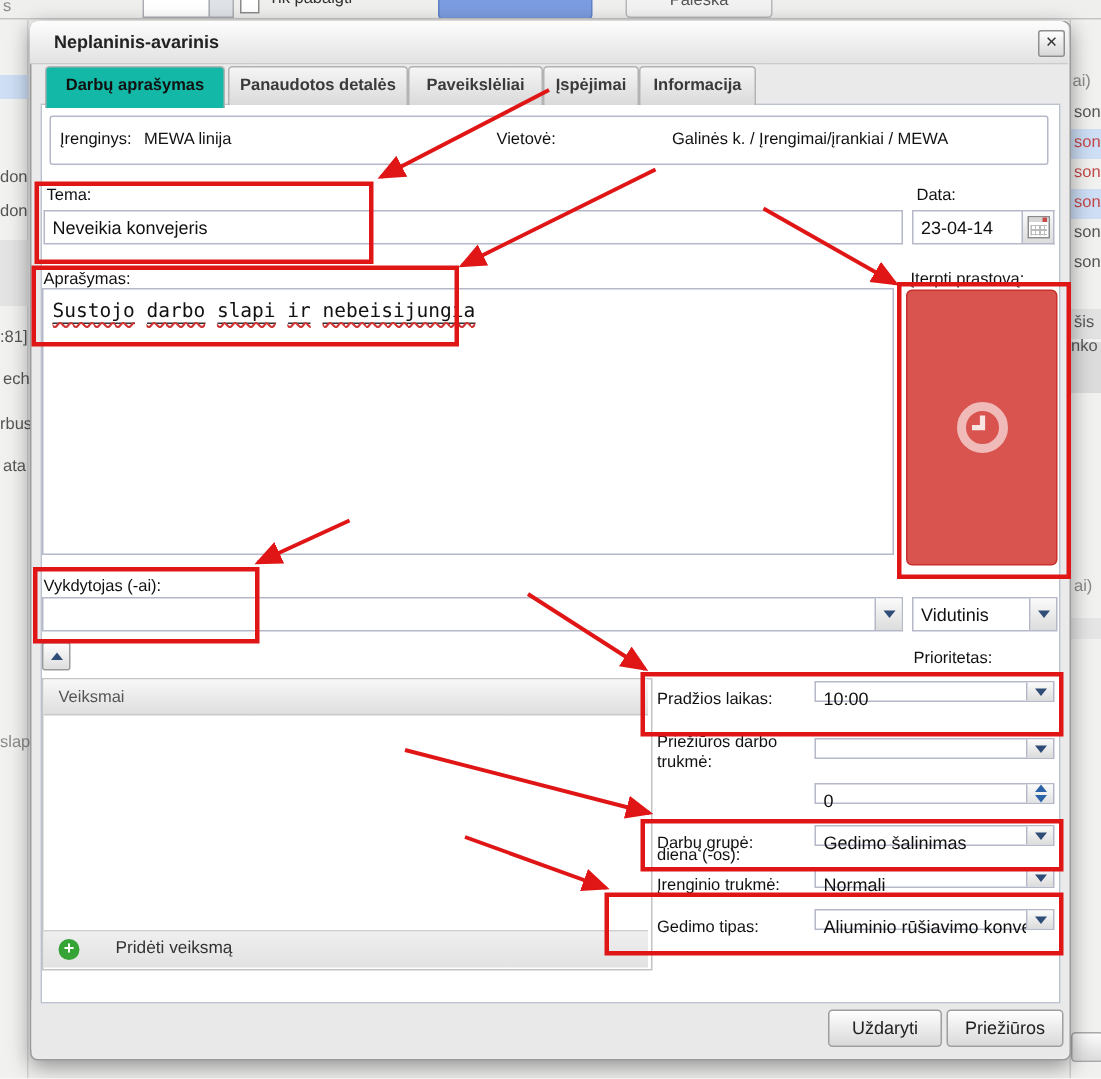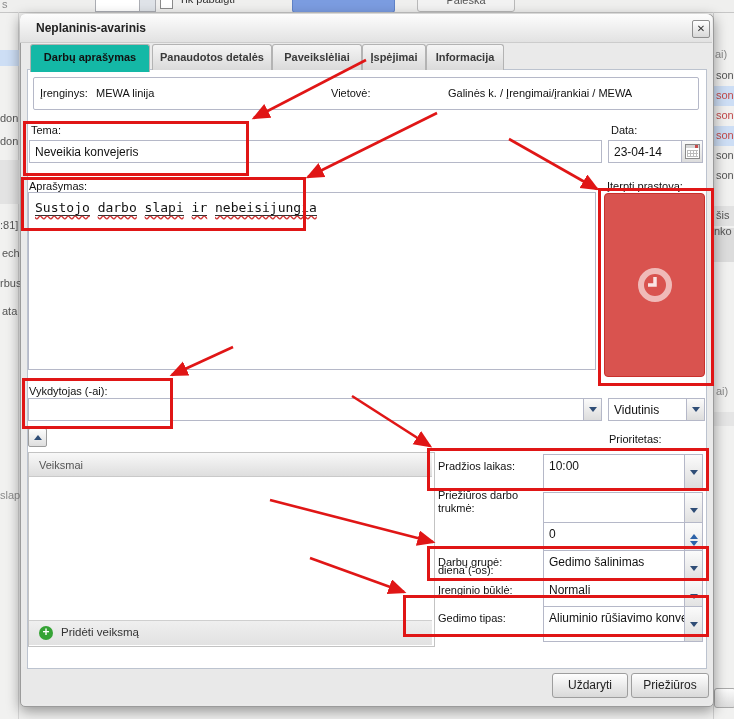--- a/index.html
+++ b/index.html
@@ -50,24 +50,24 @@
   .togglebtn{left:28px;top:428px;width:19px;height:19px;border:1px solid #9c9c9c;border-radius:2px;
              background:linear-gradient(#fdfdfd,#dedede);display:flex;align-items:center;justify-content:center;cursor:pointer;}
   
   .panel{left:28px;top:452px;width:405px;height:193px;border:1px solid #c3c3c3;background:#fff;}
   .panelhead{left:29px;top:453px;width:403px;height:24px;background:linear-gradient(#f8f8f8,#dedede);
              border-bottom:1px solid #c9c9c9;font-size:11px;color:#555;line-height:24px;padding-left:10px;box-sizing:border-box;}
   .panelfoot{left:29px;top:620px;width:403px;height:24px;background:linear-gradient(#efefef,#e2e2e2);
              border-top:1px solid #cfcfcf;cursor:pointer;}
   .plusicon{position:absolute;left:10px;top:5px;width:14px;height:14px;border-radius:50%;background:#35a335;
             color:#fff;font-size:12px;font-weight:bold;text-align:center;line-height:13px;}
-  .addlabel{position:absolute;left:32px;top:5px;font-size:11.5px;color:#333;}
+  .addlabel{position:absolute;left:48px;top:5px;font-size:11.5px;color:#333;}
   
   .rlabel{left:438px;width:100px;font-size:11px;color:#111;}
-  .rfield{left:543px;width:160px;height:36px;}
+  .rfield{left:543px;width:160px;height:14px;}
   .spinner{position:absolute;right:0;top:0;width:17px;height:100%;border-left:1px solid #b5b8c8;
            background:linear-gradient(#fbfbfb,#e3e3e3);display:flex;flex-direction:column;align-items:center;justify-content:center;gap:2px;}
   .sp-up{width:0;height:0;border-left:4px solid transparent;border-right:4px solid transparent;border-bottom:5px solid #2c62a8;}
   .sp-dn{width:0;height:0;border-left:4px solid transparent;border-right:4px solid transparent;border-top:5px solid #2c62a8;}
   
   .winfoot{left:21px;top:667px;width:690px;height:37px;background:#e9e9e9;border-radius:0 0 5px 5px;}
   .btn{height:23px;border:1px solid #9e9e9e;border-radius:3px;background:linear-gradient(#fefefe,#d9d9d9);
        font-size:12px;color:#222;text-align:center;line-height:22px;cursor:pointer;}
   
   .calbtn{left:682px;top:140px;width:21px;height:23px;border:1px solid #b5b8c8;border-left:none;
@@ -222,21 +222,21 @@
 </div>
 
 <span class="abs lbl rlabel" style="top:556px;z-index:3;">Darbų grupė:</span>
 <div class="abs field rfield" style="top:550px;z-index:3;box-sizing:border-box;">
   <span class="fieldtext" style="right:4px;">Gedimo šalinimas</span>
   <span class="trigger">
       <span class="chev-down"></span>
     </span>
 </div>
 
-<span class="abs lbl rlabel" style="top:584px;z-index:3;">Įrenginio būklė:</span>
+<span class="abs lbl rlabel" style="top:584px;z-index:3;">Įrenginio trukmė:</span>
 <div class="abs field rfield" style="top:578px;z-index:3;box-sizing:border-box;">
   <span class="fieldtext" style="right:20px;">Normali</span>
   <span class="trigger">
       <span class="chev-down"></span>
     </span>
 </div>
 
 <span class="abs lbl rlabel" style="top:612px;z-index:3;">Gedimo tipas:</span>
 <div class="abs field rfield" style="top:606px;z-index:3;box-sizing:border-box;">
   <span class="fieldtext" style="right:18px;">Aliuminio rūšiavimo konveje</span>

